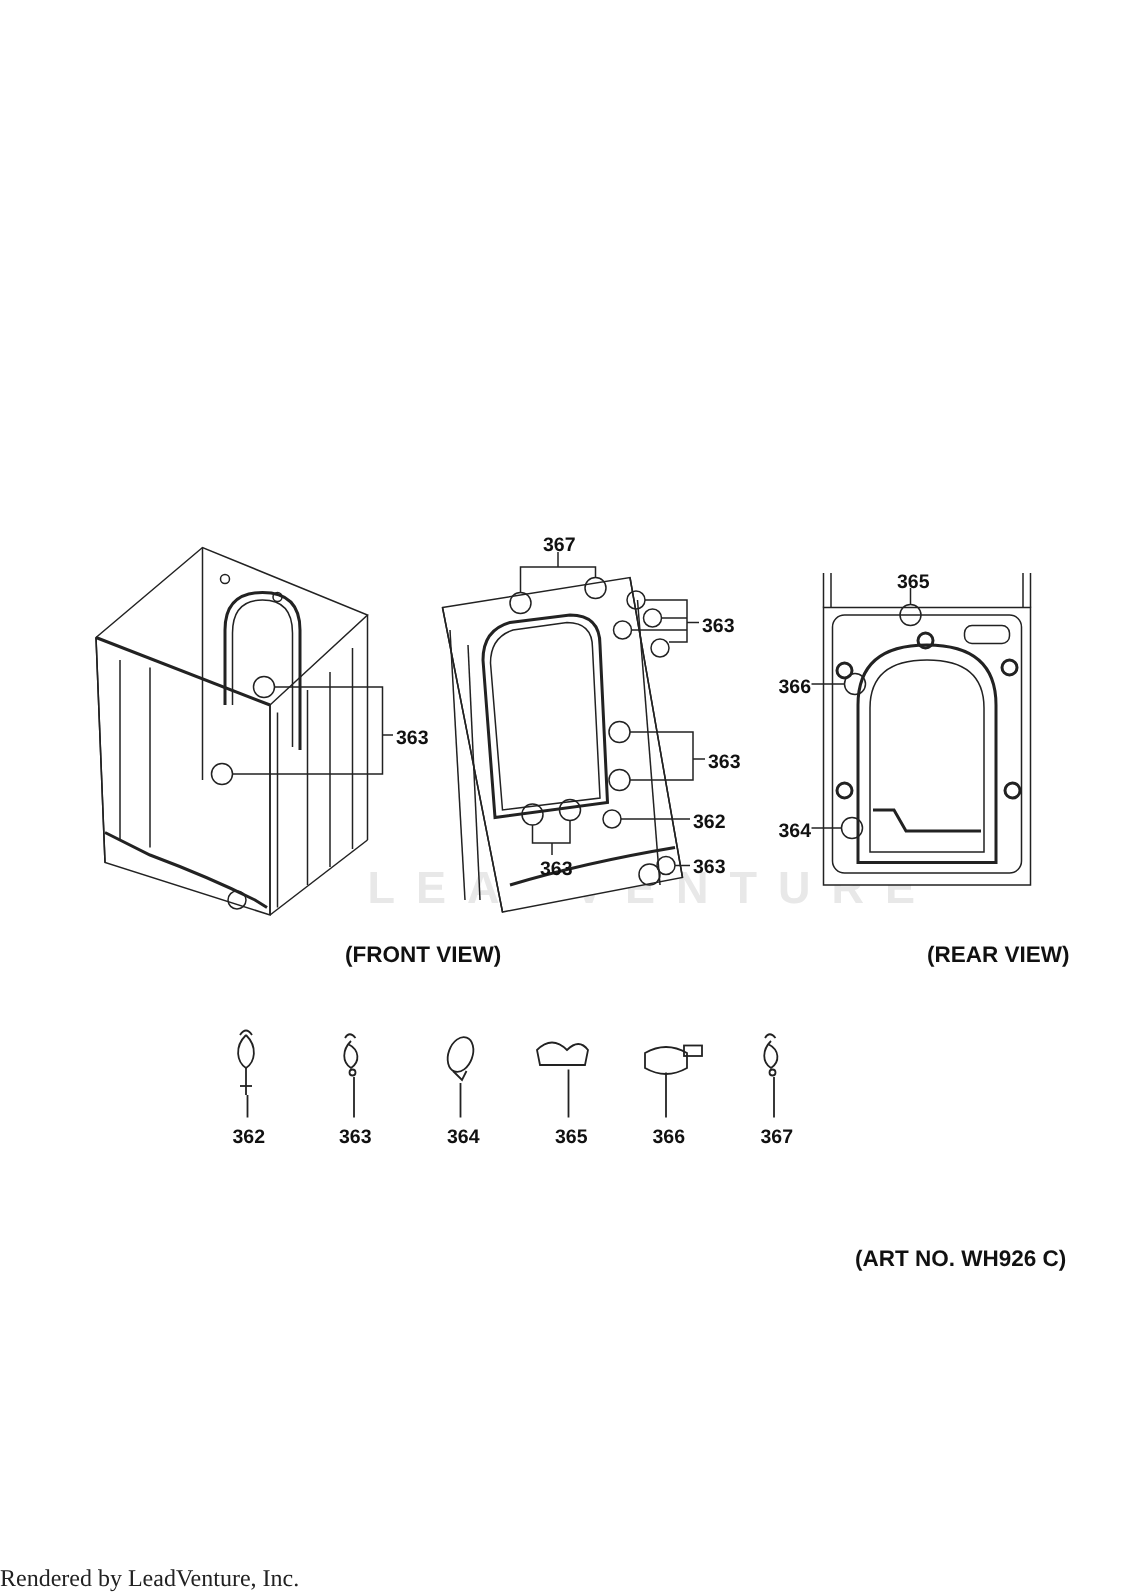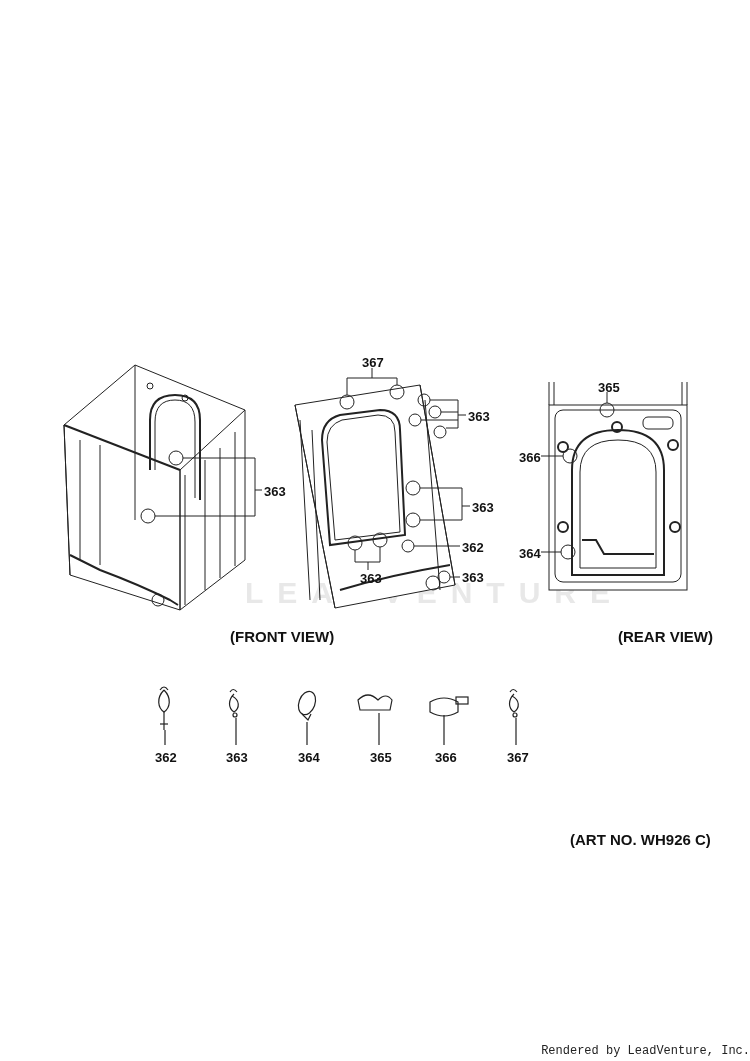--- a/index.html
+++ b/index.html
@@ -2,22 +2,22 @@
 <html><head>
 <meta charset="utf-8">
 <style>
   html, body { margin:0; padding:0; background:#ffffff; }
   body { width:750px; height:1061px; position:relative; overflow:hidden;
          font-family:"Liberation Sans", sans-serif; color:#111; }
   .callout { position:absolute; font-weight:bold; font-size:13px; color:#111;
              font-family:"Liberation Sans", sans-serif; white-space:nowrap; }
   .caption { position:absolute; font-weight:bold; font-size:15px; color:#111;
              font-family:Liberation Sans, sans-serif; white-space:nowrap; }
-  .footer { position:absolute; left:0; width:750px; top:1044px; text-align:right;
-            font-family:Liberation Mono, monospace; font-size:12px; color:#222; }
+  .footer { position:absolute; left:0; width:750px; top:1044px; text-align:left;
+            font-family:Liberation Serif, serif; font-size:16px; color:#222; }
   .watermark { position:absolute; left:245px; top:576px; font-size:30px; letter-spacing:14px;
                color:#e8e8e8; font-family:"Liberation Sans", sans-serif; font-weight:bold; }
   svg { position:absolute; left:0; top:0; }
 </style>
 </head>
 <body>
 
 <div class="watermark">LEADVENTURE</div>
 
 <svg width="750" height="1061" viewBox="0 0 750 1061">

